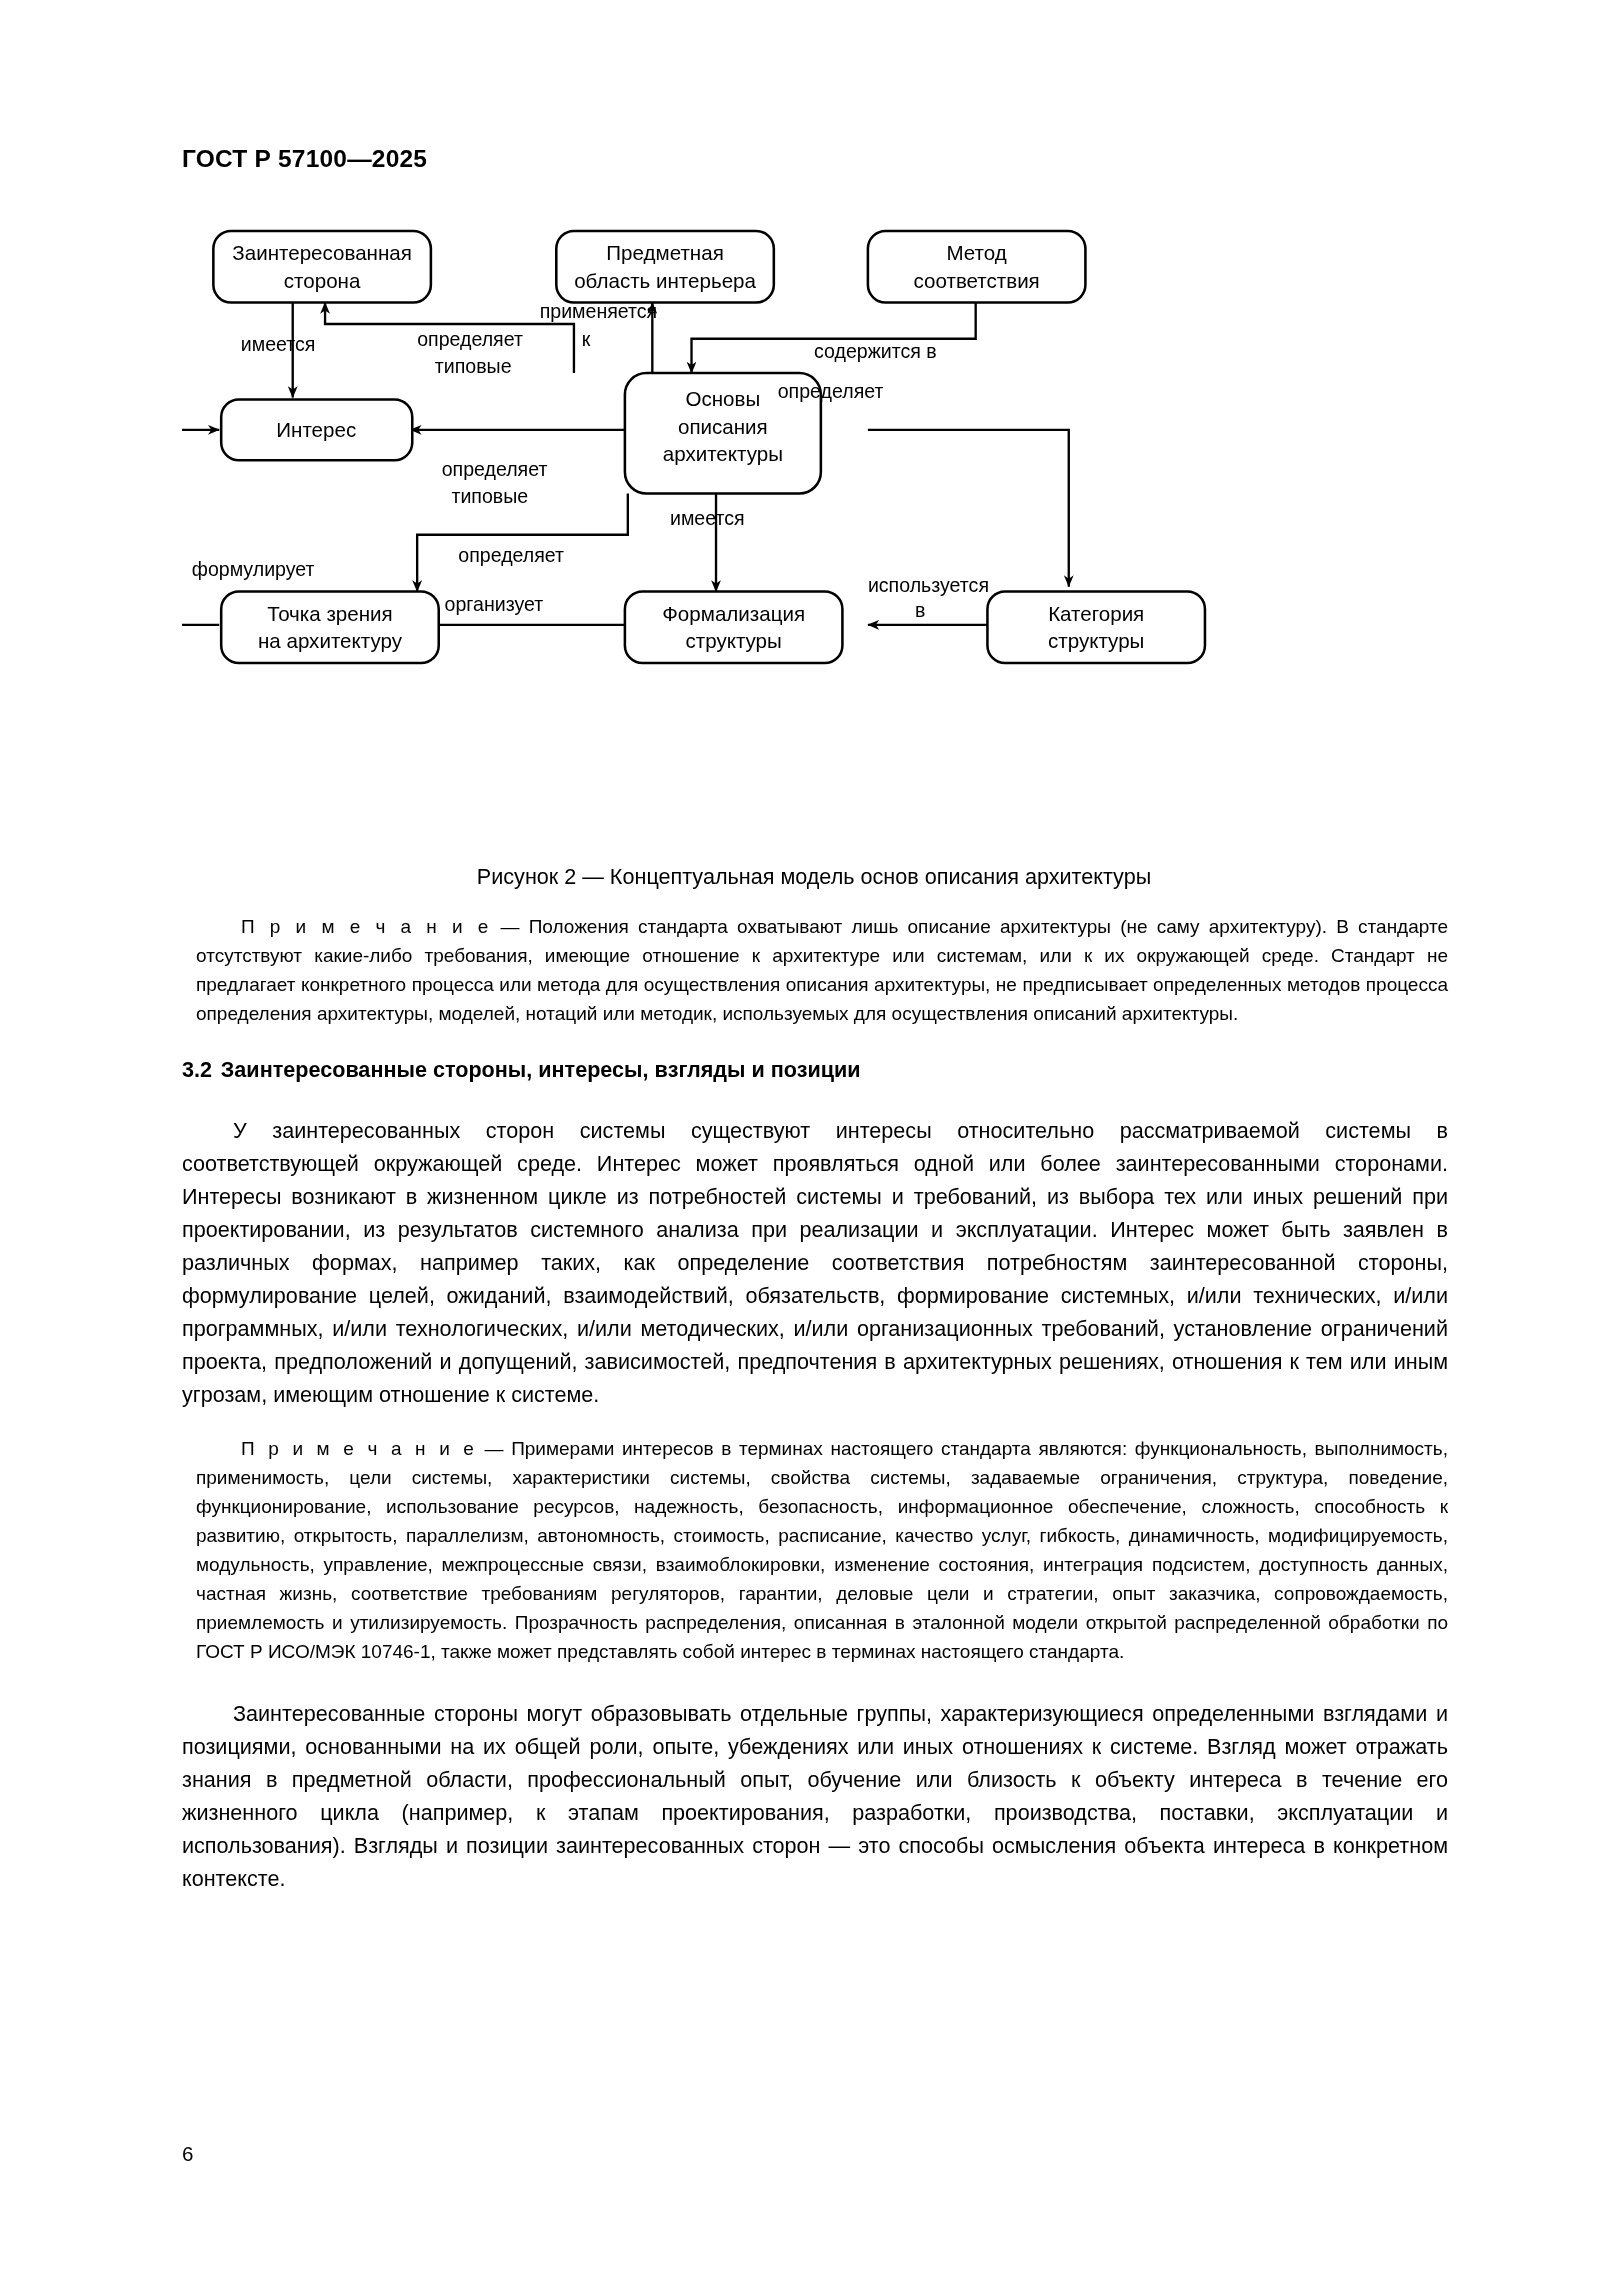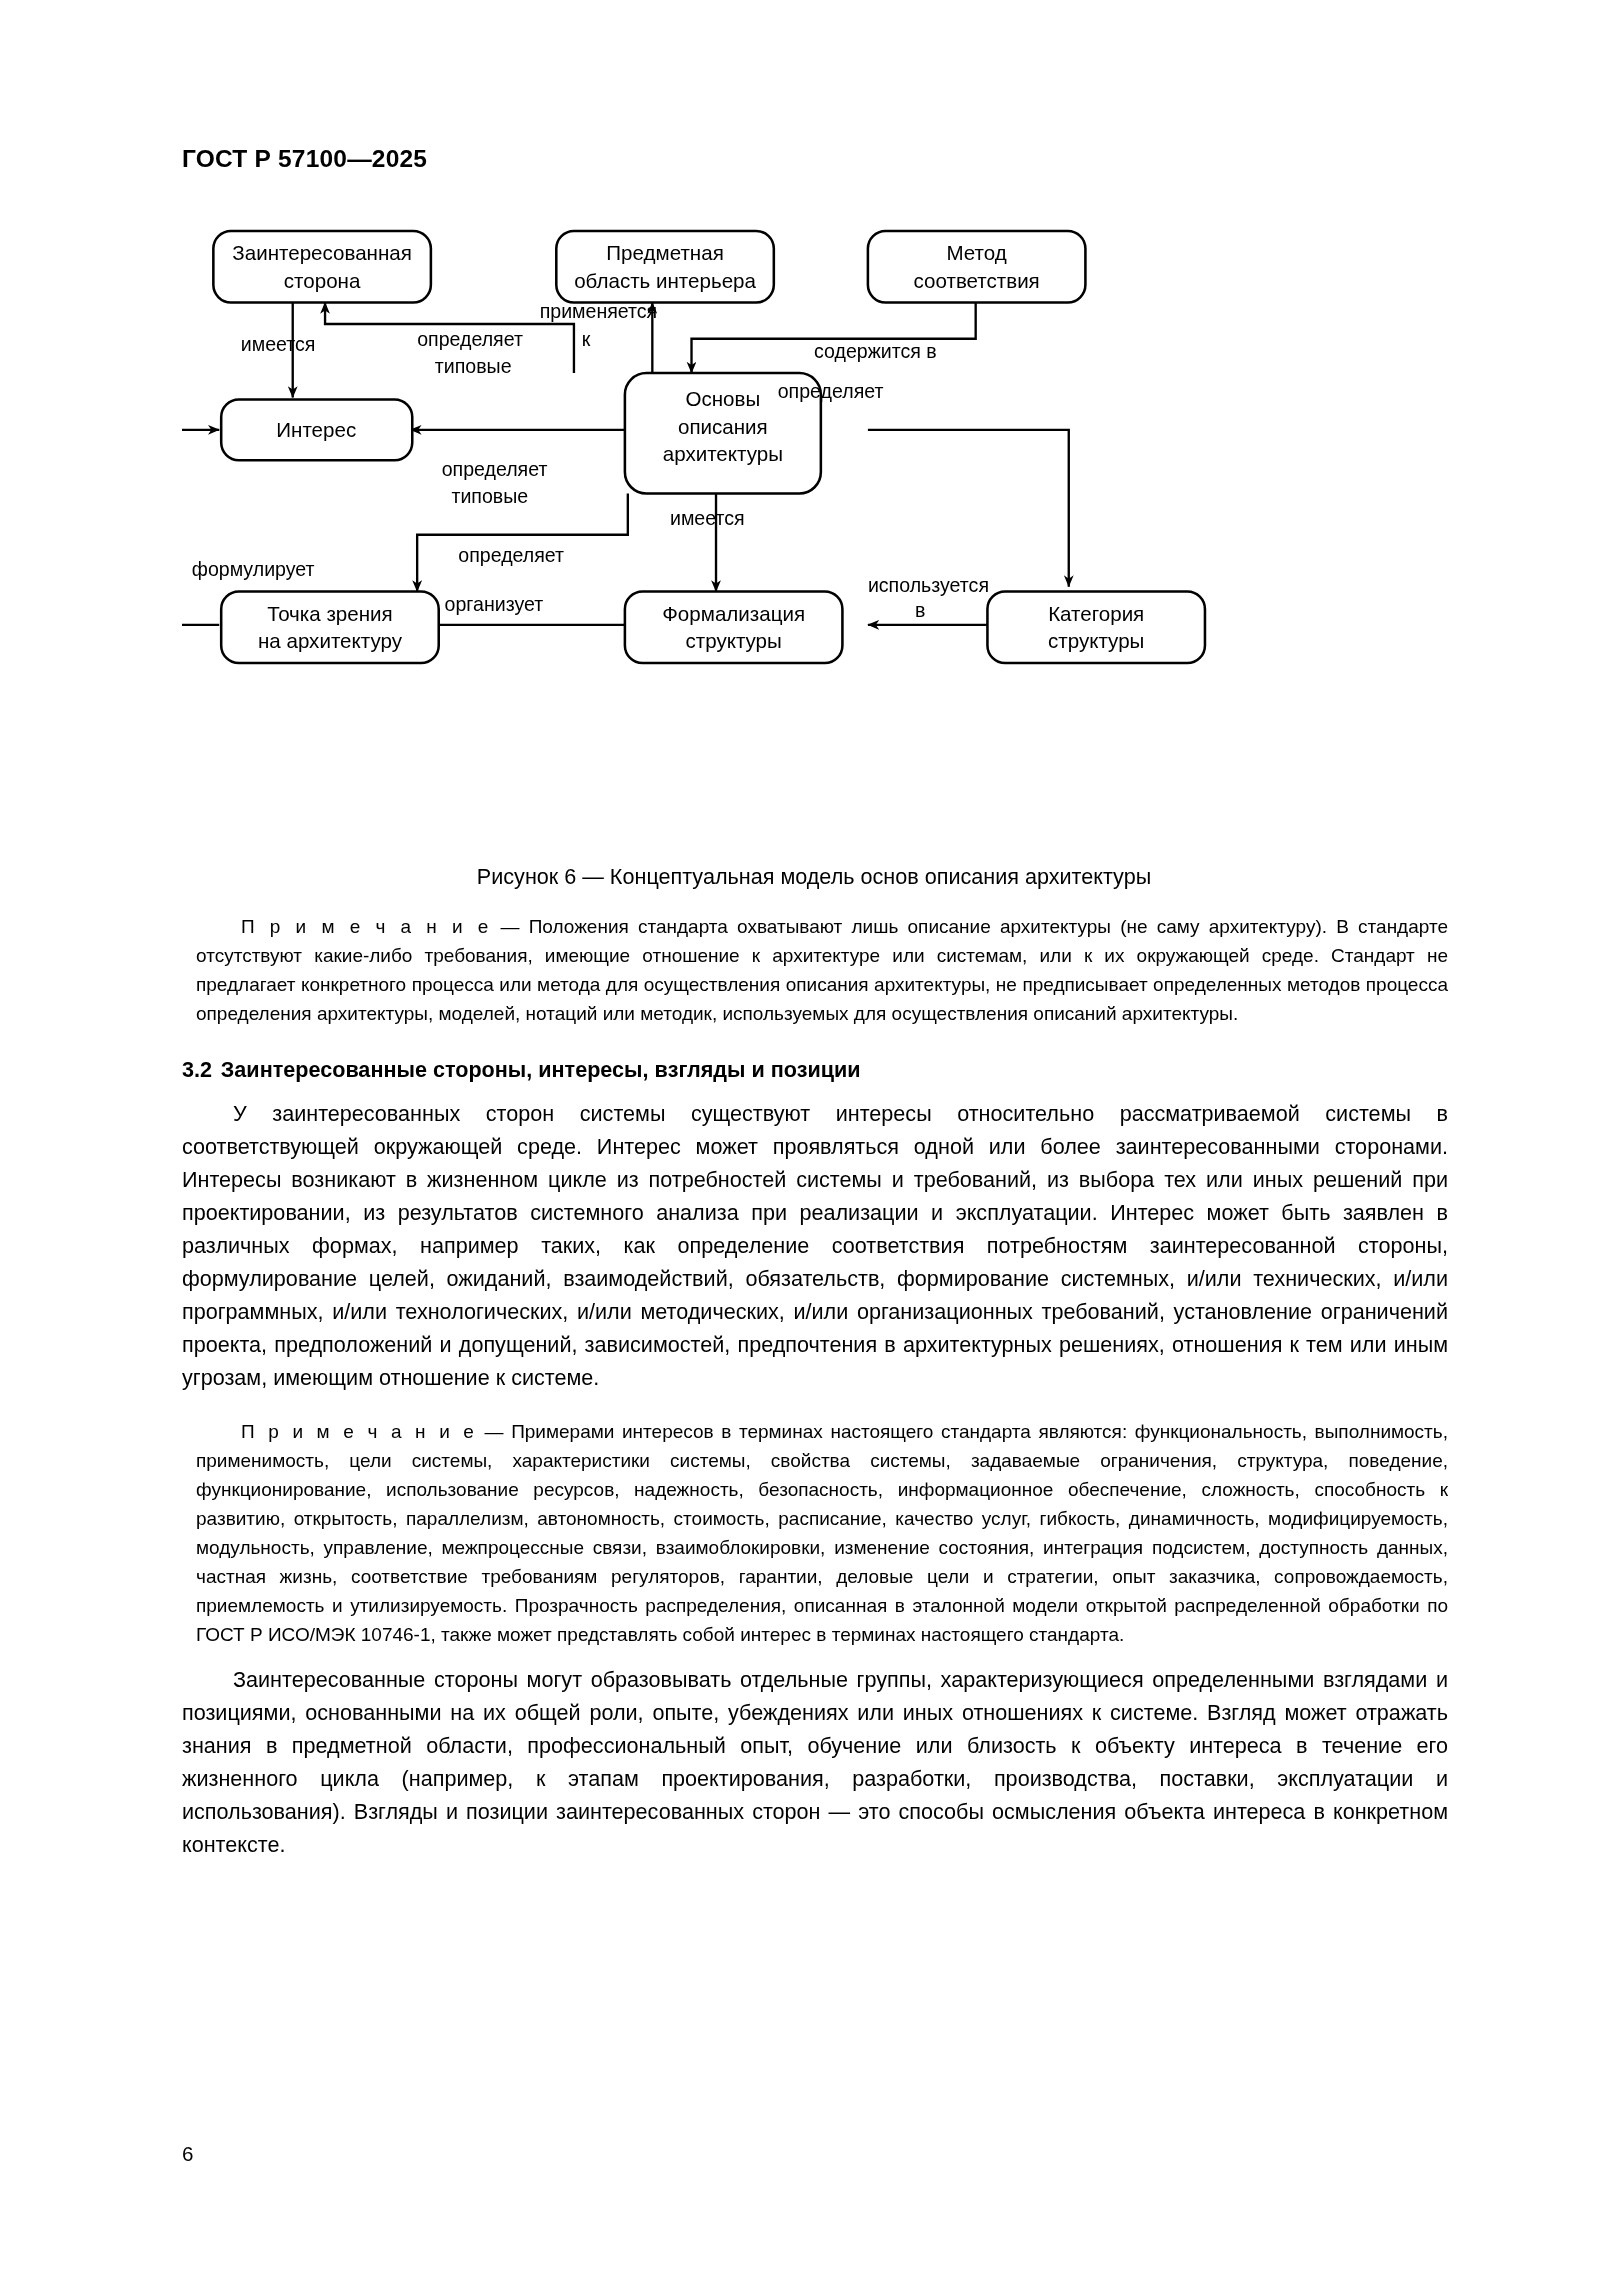--- a/index.html
+++ b/index.html
@@ -67,21 +67,21 @@
     margin-top:29px;
     margin-bottom:0;
   }
   .h3 .num { margin-right:8.8px; }
 
   .para {
     font-size:21.6px;
     line-height:33px;
     text-align:justify;
     text-align-last:left;
-    margin-top:14px;
+    margin-top:31px;
   }
   .indent { display:inline-block; width:51px; }
   .note .indent { width:45px; }
 
   .folio {
     position:absolute;
     left:182px; top:2142px;
     font-size:20.6px;
   }
 
@@ -193,21 +193,21 @@
       <text class="edge-text" x="275" y="288">типовые</text>
       <text class="edge-text" x="498" y="310">имеется</text>
       <text class="edge-text" x="10" y="362">формулирует</text>
       <text class="edge-text" x="282" y="348">определяет</text>
       <text class="edge-text" x="268" y="398">организует</text>
       <text class="edge-text" x="700" y="378">используется</text>
       <text class="edge-text" x="748" y="404">в</text>
     </svg>
   </div>
 
-  <div class="caption">Рисунок 6 — Концептуальная модель основ описания архитектуры</div>
+  <div class="caption">Рисунок 2 — Концептуальная модель основ описания архитектуры</div>
 
   <div class="content">
 
     <p class="note note-1"><span class="indent"></span><span class="note-label">П р и м е ч а н и е</span> <span>—</span> <span>Положения стандарта охватывают лишь описание архитектуры (не саму архитектуру). В стандарте отсутствуют какие-либо требования, имеющие отношение к архитектуре или системам, или к их окружающей среде. Стандарт не предлагает конкретного процесса или метода для осуществления описания архитектуры, не предписывает определенных методов процесса определения архитектуры, моделей, нотаций или методик, используемых для осуществления описаний архитектуры.</span></p>
 
     <p class="h3"><span class="num">3.2</span><span>Заинтересованные стороны, интересы, взгляды и позиции</span></p>
 
     <p class="para"><span class="indent"></span><span>У заинтересованных сторон системы существуют интересы относительно рассматриваемой системы в соответствующей окружающей среде. Интерес может проявляться одной или более заинтересованными сторонами. Интересы возникают в жизненном цикле из потребностей системы и требований, из выбора тех или иных решений при проектировании, из результатов системного анализа при реализации и эксплуатации. Интерес может быть заявлен в различных формах, например таких, как определение соответствия потребностям заинтересованной стороны, формулирование целей, ожиданий, взаимодействий, обязательств, формирование системных, и/или технических, и/или программных, и/или технологических, и/или методических, и/или организационных требований, установление ограничений проекта, предположений и допущений, зависимостей, предпочтения в архитектурных решениях, отношения к тем или иным угрозам, имеющим отношение к системе.</span></p>
 
     <p class="note note-2"><span class="indent"></span><span class="note-label">П р и м е ч а н и е</span> <span>—</span> <span>Примерами интересов в терминах настоящего стандарта являются: функциональность, выполнимость, применимость, цели системы, характеристики системы, свойства системы, задаваемые ограничения, структура, поведение, функционирование, использование ресурсов, надежность, безопасность, информационное обеспечение, сложность, способность к развитию, открытость, параллелизм, автономность, стоимость, расписание, качество услуг, гибкость, динамичность, модифицируемость, модульность, управление, межпроцессные связи, взаимоблокировки, изменение состояния, интеграция подсистем, доступность данных, частная жизнь, соответствие требованиям регуляторов, гарантии, деловые цели и стратегии, опыт заказчика, сопровождаемость, приемлемость и утилизируемость. Прозрачность распределения, описанная в эталонной модели открытой распределенной обработки по ГОСТ Р ИСО/МЭК 10746-1, также может представлять собой интерес в терминах настоящего стандарта.</span></p>

